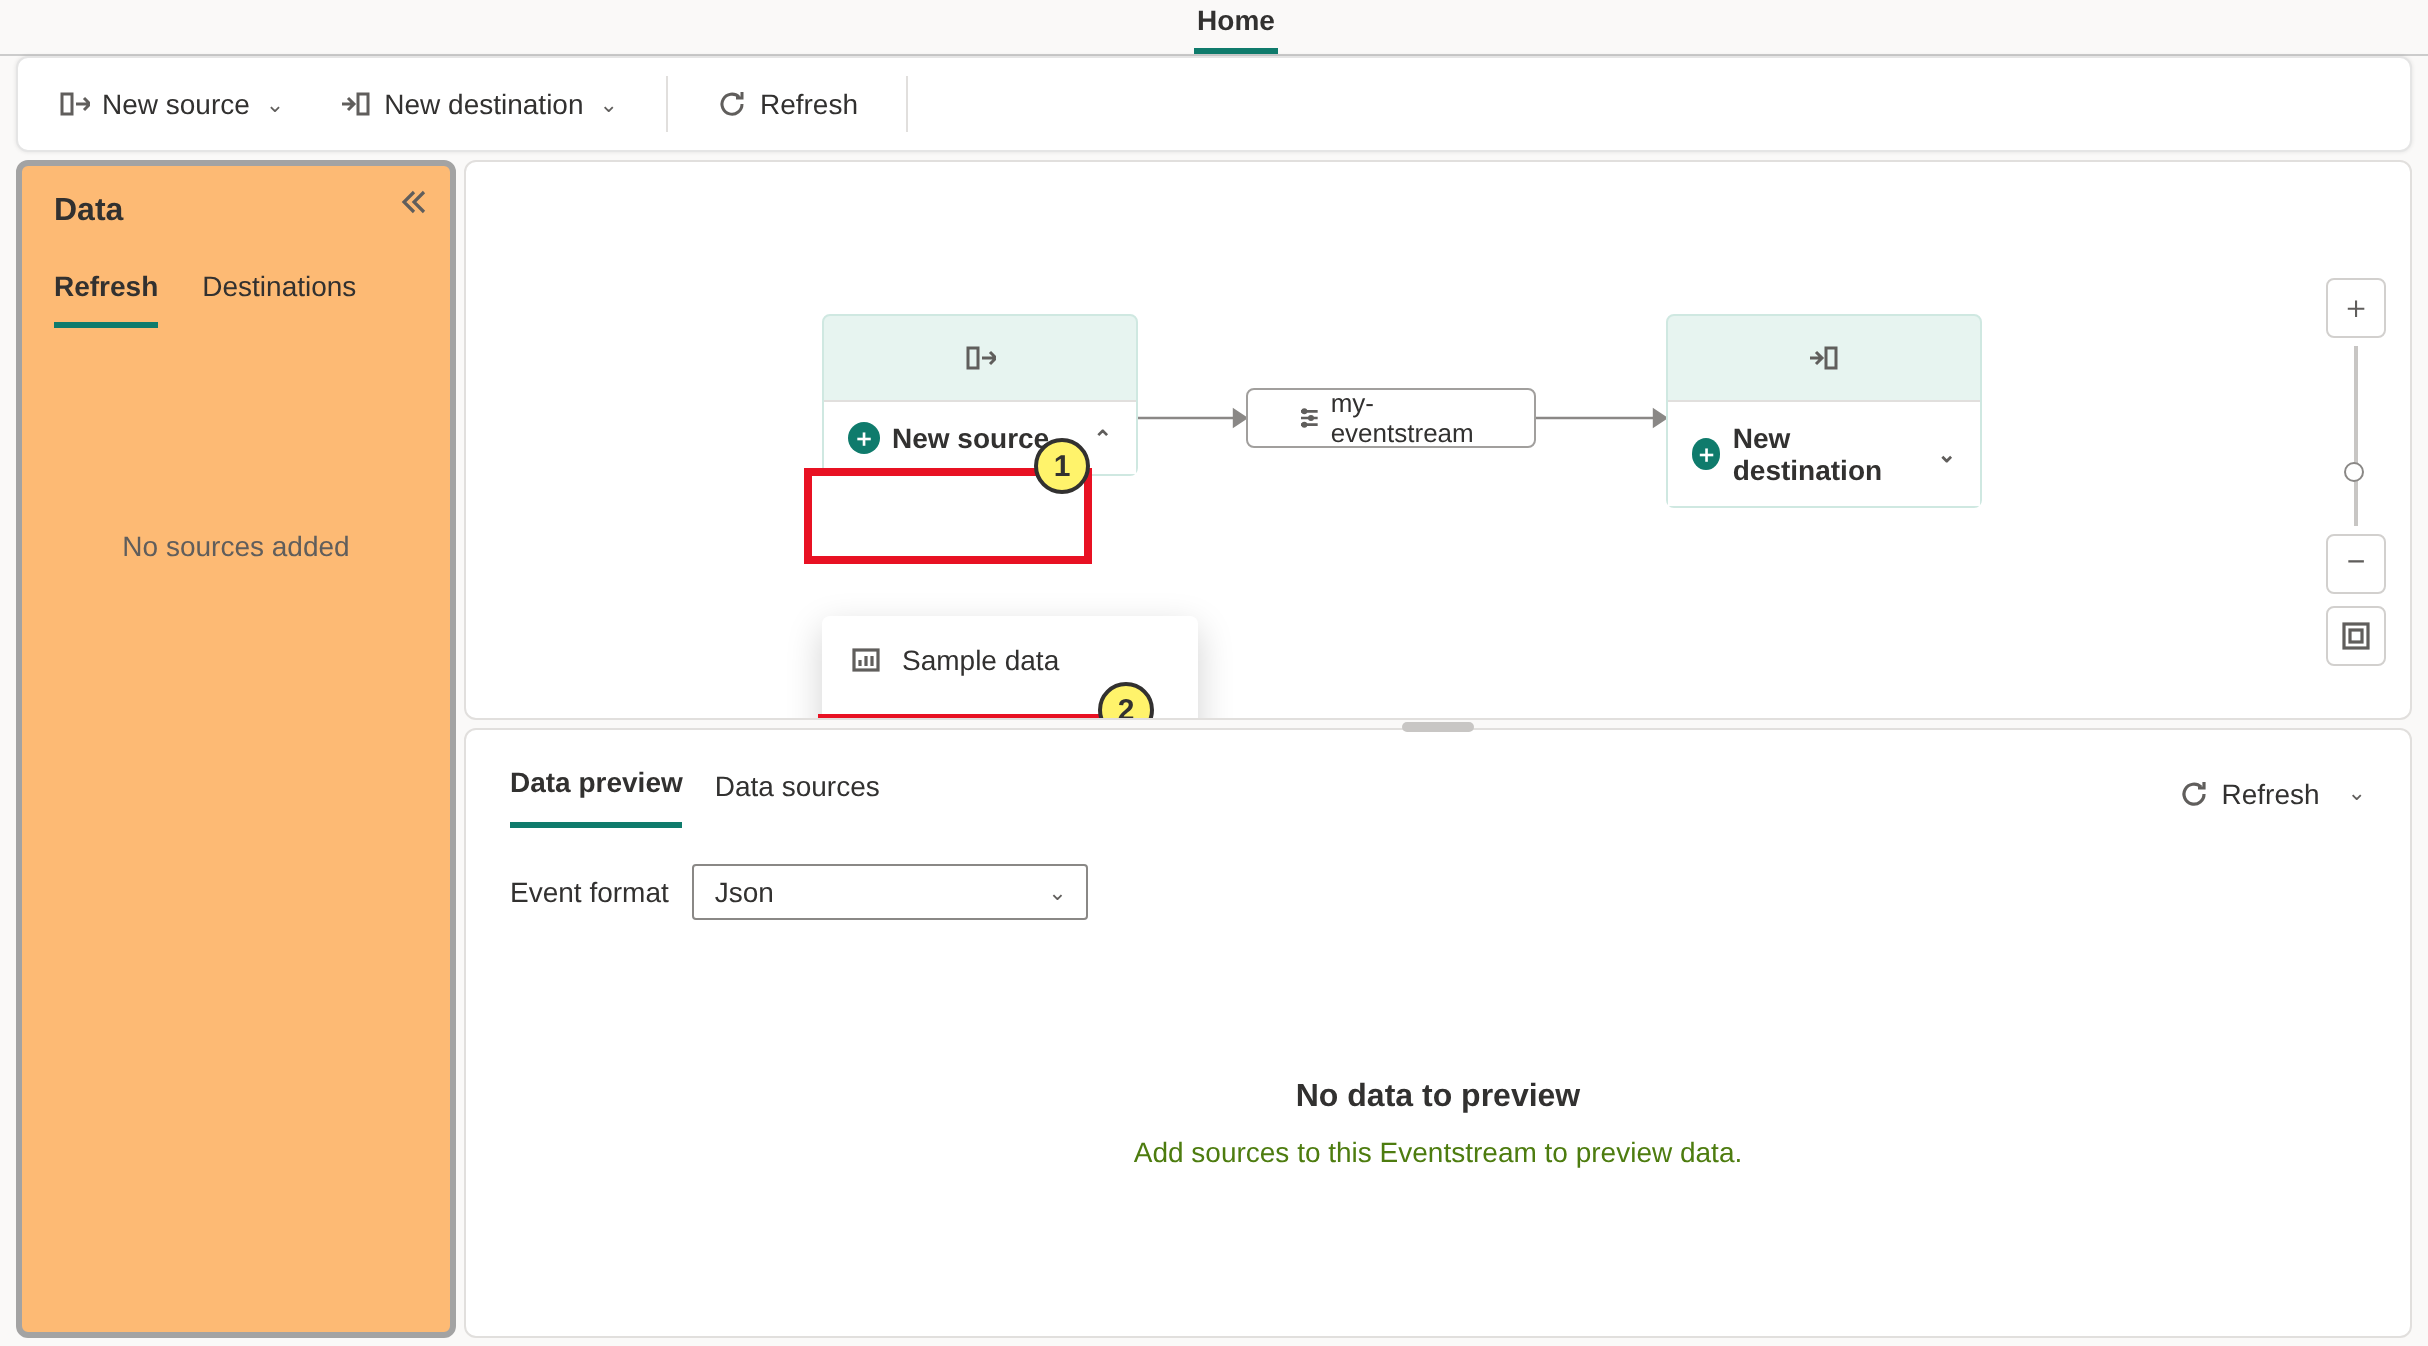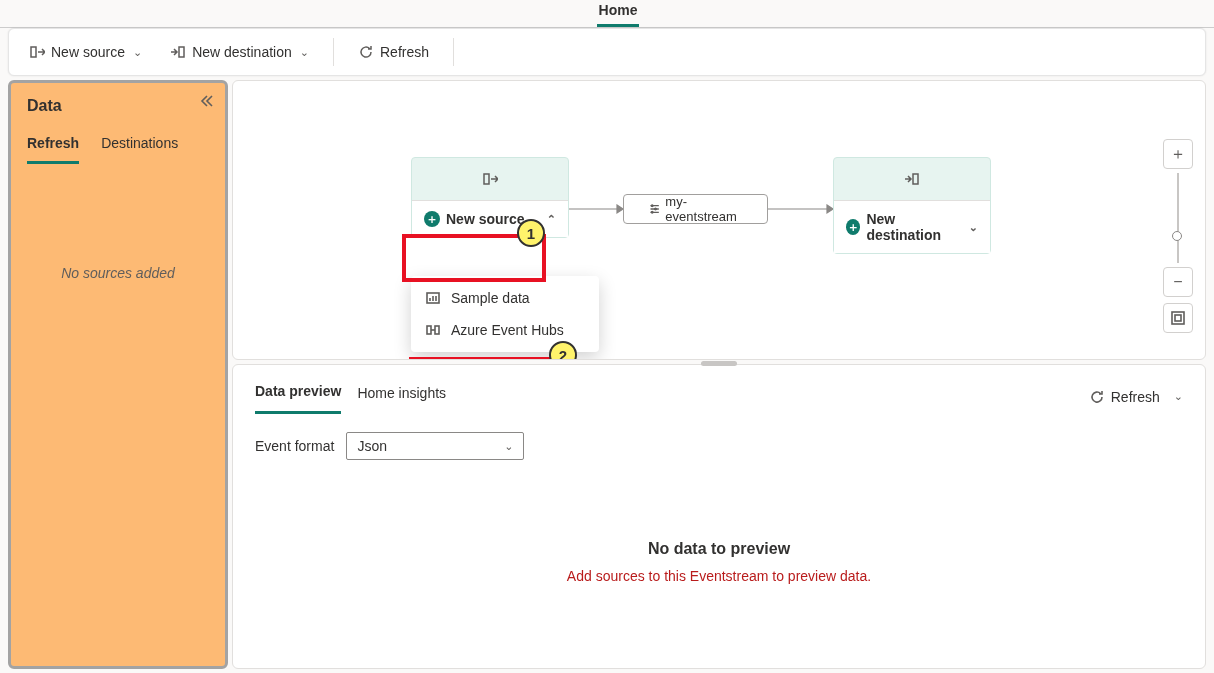--- a/index.html
+++ b/index.html
@@ -58,21 +58,21 @@
     padding: 14px 16px; position:relative;
   }
   .side-collapse {
     position:absolute; top:10px; right:10px; cursor:pointer;
     color:#605e5c; font-size:14px;
   }
   .side-title { font-weight:600; font-size:16px; margin-bottom:14px;}
   .side-tabs { display:flex; gap:22px; border-bottom:1px solid transparent;}
   .side-tab { padding:6px 0 10px 0; cursor:pointer; font-size:14px; color:#323130;}
   .side-tab.active { border-bottom:3px solid #0f7b6c; font-weight:600;}
-  .side-empty { text-align:center; color:#605e5c; margin-top:100px; font-size:14px;font-style:italic;}
+  .side-empty { text-align:center; color:#605e5c; margin-top:100px; font-size:14px;}
   
   .canvas-col {
     flex:1; display:flex; flex-direction:column; gap:4px;
   }
   .canvas {
     flex:1; background:#fff; border:1px solid #e1dfdd; border-radius:6px;
     position:relative; overflow:hidden;
   }
   .zoom-ctrl {
     position:absolute; right:12px; top:58px; display:flex; flex-direction:column; align-items:center;
@@ -139,27 +139,27 @@
   .preview-tabs {
     display:flex; gap:16px; padding:14px 22px 0 22px;
     align-items:center;
   }
   .ptab { padding:4px 0 12px 0; cursor:pointer; font-size:14px;}
   .ptab.active { border-bottom:3px solid #0f7b6c; font-weight:600;}
   .prefresh { margin-left:auto; display:flex; align-items:center; gap:6px; cursor:pointer; color:#323130;}
   
   .format-row { display:flex; align-items:center; gap:12px; padding:18px 22px 0 22px;}
   .select-box {
-    border:1px solid #8a8886; border-radius:2px; padding:5px 10px; width:178px;
+    border:1px solid #8a8886; border-radius:2px; padding:5px 10px; width:198px;
     display:flex; justify-content:space-between; align-items:center; cursor:pointer;
     background:#fff; font-size:14px;gap:20px;
   }
   .no-data { text-align:center; margin-top:80px;}
   .no-data h2 { font-size:16px; font-weight:600; margin-bottom:10px;}
-  .no-data p { color:#b91c1c; font-size:14px;}
+  .no-data p { color:#4d7c0f; font-size:14px;}
   .ic-sm { width:16px;height:16px;stroke:#605e5c;fill:none;stroke-width:1.6;}
 </style>
 </head>
 <body>
 
 <div class="top-tab-bar">
   <div class="top-tab">Home</div>
 </div>
 
 <div class="toolbar">
@@ -252,21 +252,21 @@
         <polygon class="arrowhead" points="48,6 54,10 48,14"></polygon>
       </svg>
       <svg class="edge" style="left:535px; top:118px;" width="65" height="20">
         <path d="M0 10 C 25 10, 35 10, 59 10"></path>
         <polygon class="arrowhead" points="59,6 65,10 59,14"></polygon>
       </svg>
 
       <div class="redbox" style="left:169px; top:153px; width:144px; height:48px;"></div>
       <div class="callout" style="left:284px; top:138px;">1</div>
 
-      <div class="dropdown" style="left:178px; top:195px;">
+      <div class="dropdown" style="left:178px; top:227px;">
         <div class="dd-item">
           <svg class="ic-sm" viewBox="0 0 16 16">
               <rect x="2" y="3" width="12" height="10"></rect>
               <path d="M5 11v-3M8 11V6M11 11v-5"></path>
             </svg>
           <span>Sample data</span>
         </div>
         <div class="dd-item">
           <svg class="ic-sm" viewBox="0 0 16 16">
               <rect x="2" y="4" width="4" height="8"></rect>
@@ -293,21 +293,21 @@
               <rect x="5" y="5" width="6" height="6"></rect>
             </svg>
         </div>
       </div>
     </div>
 
     <div class="preview-panel">
       <div class="drag-handle"></div>
       <div class="preview-tabs">
         <div class="ptab active">Data preview</div>
-        <div class="ptab">Home insights</div>
+        <div class="ptab">Data sources</div>
         <div class="prefresh">
           <svg class="ic-sm" viewBox="0 0 16 16">
               <path d="M13 8a5 5 0 1 1-1.5-3.5M13 2v3h-3"></path>
             </svg>
           <span>Refresh</span>
           <span class="chev" style="margin-left:8px;">⌄</span>
         </div>
       </div>
       <div class="format-row">
         <span>Event format</span>

